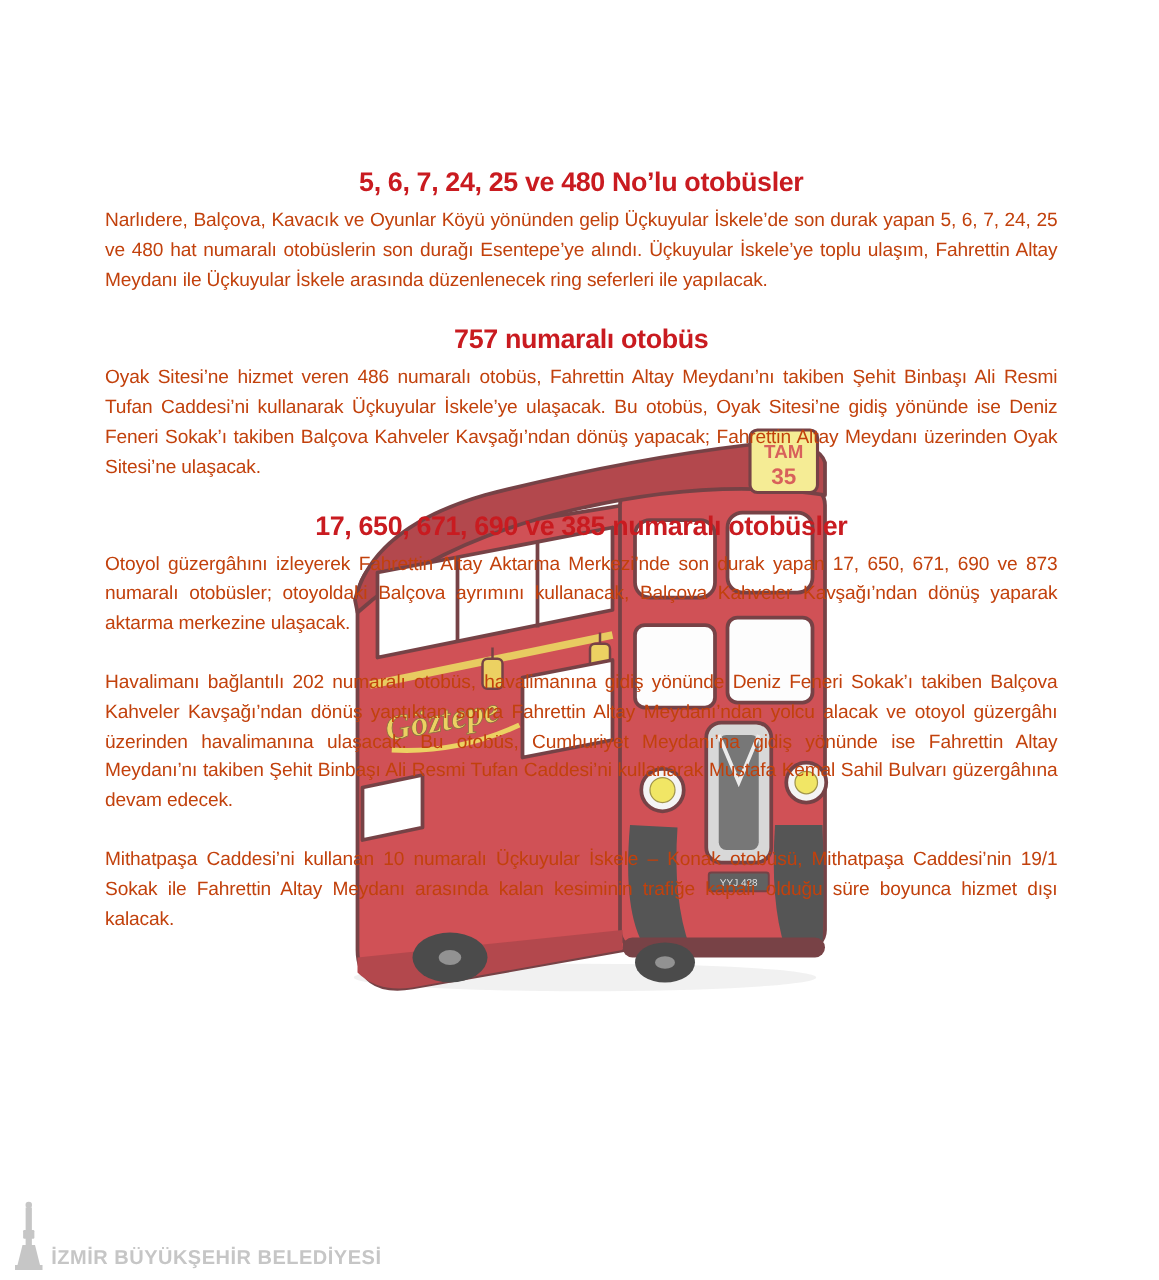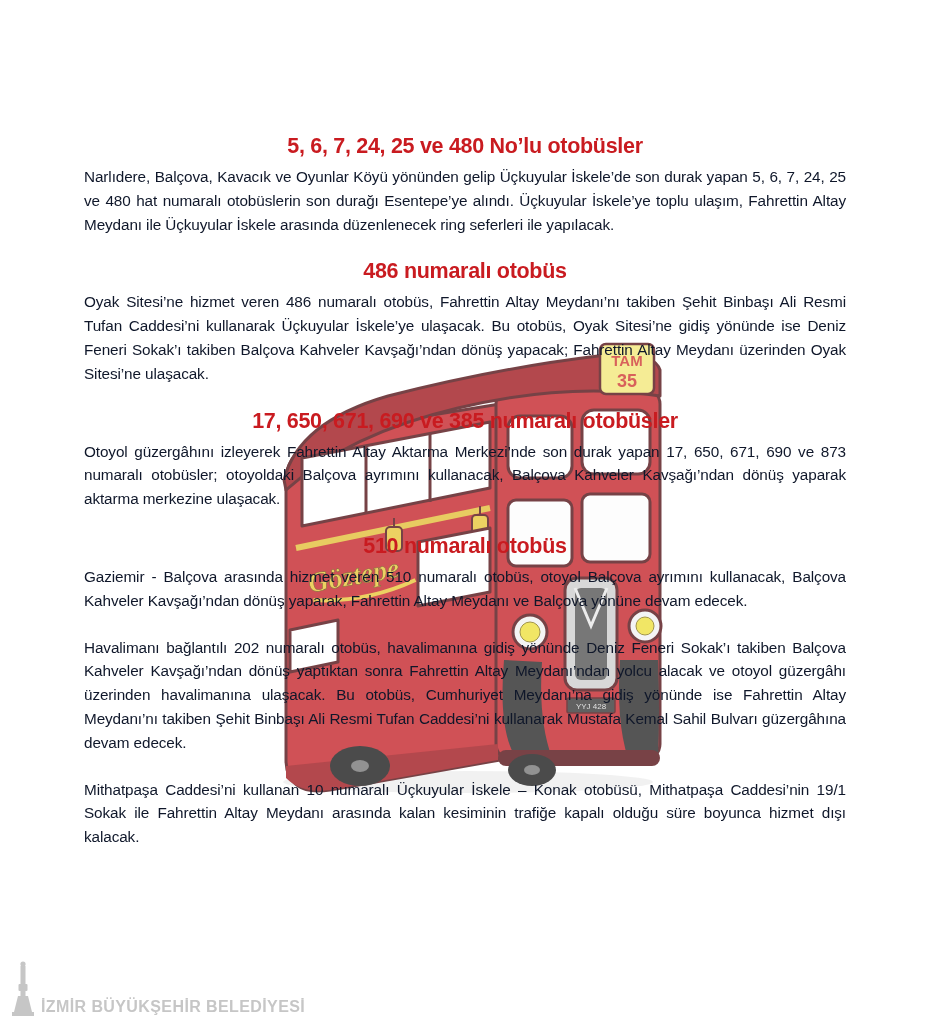--- a/index.html
+++ b/index.html
@@ -31,21 +31,21 @@
     font-weight:bold;
     letter-spacing:-0.3px;
     color:#c91b20;
     text-align:center;
   }
   .sec-p{
     margin:0;
     font-size:15.3px;
     line-height:23.8px;
     letter-spacing:-0.1px;
-    color:#0f172a;
+    color:#c2410c;
     text-align:justify;
   }
   .footer{
     position:absolute;
     left:10px;bottom:6px;
     display:flex;
     align-items:flex-end;
     gap:5px;
     z-index:2;
   }
@@ -147,33 +147,29 @@
   </svg>
 
   <main class="content">
 
     <section class="sec">
       <h2 class="sec-h">5, 6, 7, 24, 25 ve 480 No’lu otobüsler</h2>
       <p class="sec-p">Narlıdere, Balçova, Kavacık ve Oyunlar Köyü yönünden gelip Üçkuyular İskele’de son durak yapan 5, 6, 7, 24, 25 ve 480 hat numaralı otobüslerin son durağı Esentepe’ye alındı. Üçkuyular İskele’ye toplu ulaşım, Fahrettin Altay Meydanı ile Üçkuyular İskele arasında düzenlenecek ring seferleri ile yapılacak.</p>
     </section>
 
     <section class="sec">
-      <h2 class="sec-h">486 numaralı otobüs</h2>
+      <h2 class="sec-h">757 numaralı otobüs</h2>
       <p class="sec-p">Oyak Sitesi’ne hizmet veren 486 numaralı otobüs, Fahrettin Altay Meydanı’nı takiben Şehit Binbaşı Ali Resmi Tufan Caddesi’ni kullanarak Üçkuyular İskele’ye ulaşacak. Bu otobüs, Oyak Sitesi’ne gidiş yönünde ise Deniz Feneri Sokak’ı takiben Balçova Kahveler Kavşağı’ndan dönüş yapacak; Fahrettin Altay Meydanı üzerinden Oyak Sitesi’ne ulaşacak.</p>
     </section>
 
     <section class="sec">
       <h2 class="sec-h">17, 650, 671, 690 ve 385 numaralı otobüsler</h2>
       <p class="sec-p">Otoyol güzergâhını izleyerek Fahrettin Altay Aktarma Merkezi’nde son durak yapan 17, 650, 671, 690 ve 873 numaralı otobüsler; otoyoldaki Balçova ayrımını kullanacak, Balçova Kahveler Kavşağı’ndan dönüş yaparak aktarma merkezine ulaşacak.</p>
     </section>
 
-    <section class="sec">
-      <h2 class="sec-h">510 numaralı otobüs</h2>
-      <p class="sec-p">Gaziemir - Balçova arasında hizmet veren 510 numaralı otobüs, otoyol Balçova ayrımını kullanacak, Balçova Kahveler Kavşağı’ndan dönüş yaparak, Fahrettin Altay Meydanı ve Balçova yönüne devam edecek.</p>
-    </section>
 
     <section class="sec">
       <p class="sec-p">Havalimanı bağlantılı 202 numaralı otobüs, havalimanına gidiş yönünde Deniz Feneri Sokak’ı takiben Balçova Kahveler Kavşağı’ndan dönüş yaptıktan sonra Fahrettin Altay Meydanı’ndan yolcu alacak ve otoyol güzergâhı üzerinden havalimanına ulaşacak. Bu otobüs, Cumhuriyet Meydanı’na gidiş yönünde ise Fahrettin Altay Meydanı’nı takiben Şehit Binbaşı Ali Resmi Tufan Caddesi’ni kullanarak Mustafa Kemal Sahil Bulvarı güzergâhına devam edecek.</p>
     </section>
 
     <section class="sec">
       <p class="sec-p">Mithatpaşa Caddesi’ni kullanan 10 numaralı Üçkuyular İskele – Konak otobüsü, Mithatpaşa Caddesi’nin 19/1 Sokak ile Fahrettin Altay Meydanı arasında kalan kesiminin trafiğe kapalı olduğu süre boyunca hizmet dışı kalacak.</p>
     </section>
 
   </main>

